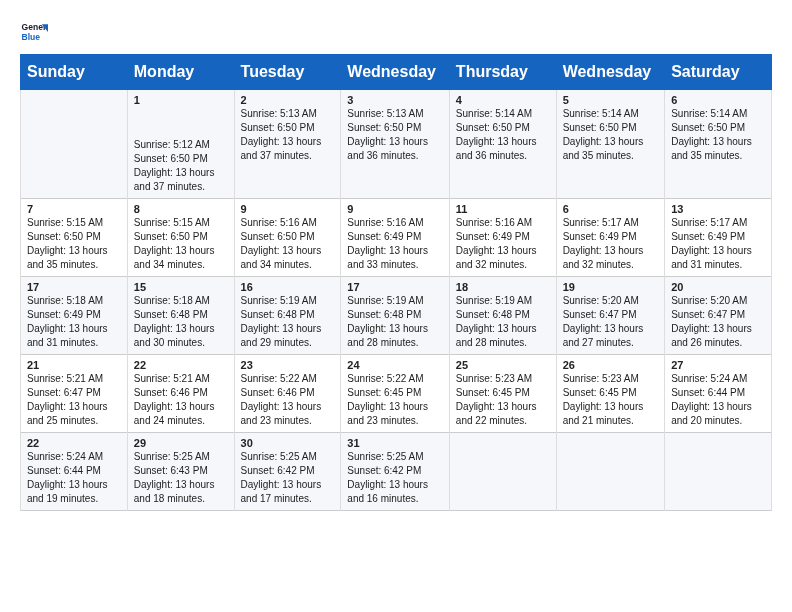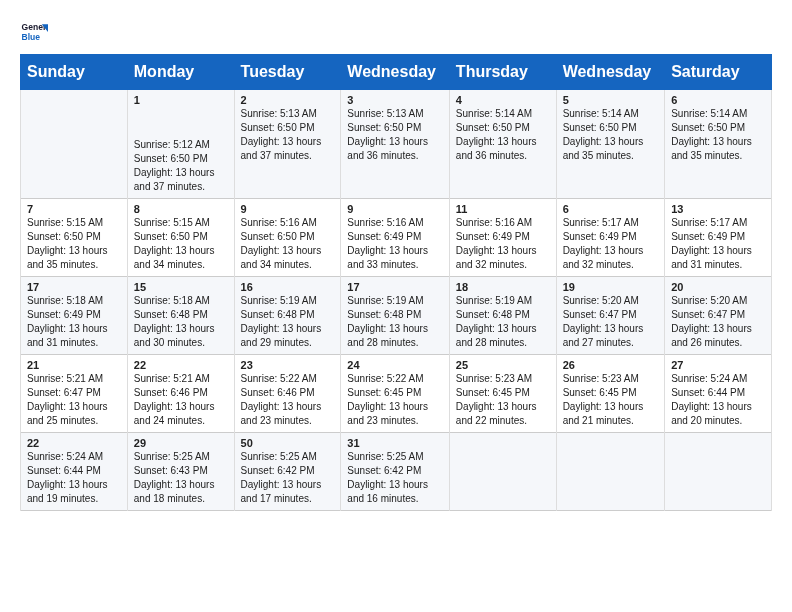--- a/index.html
+++ b/index.html
@@ -339,21 +339,21 @@
 and 19 minutes.</div>
           </td>
           <td>
             <span class="day-num">29</span>
             <div class="cell-content" style="white-space: pre-line;">Sunrise: 5:25 AM
 Sunset: 6:43 PM
 Daylight: 13 hours
 and 18 minutes.</div>
           </td>
           <td>
-            <span class="day-num">50</span>
+            <span class="day-num">30</span>
             <div class="cell-content" style="white-space: pre-line;">Sunrise: 5:25 AM
 Sunset: 6:42 PM
 Daylight: 13 hours
 and 17 minutes.</div>
           </td>
           <td>
             <span class="day-num">31</span>
             <div class="cell-content" style="white-space: pre-line;">Sunrise: 5:25 AM
 Sunset: 6:42 PM
 Daylight: 13 hours

